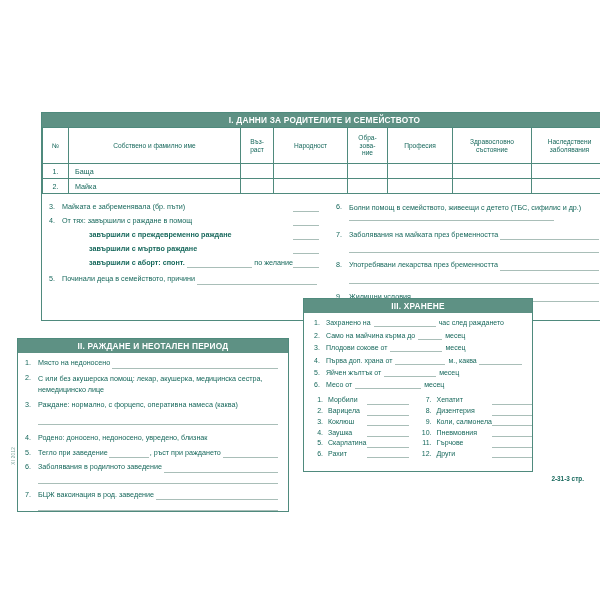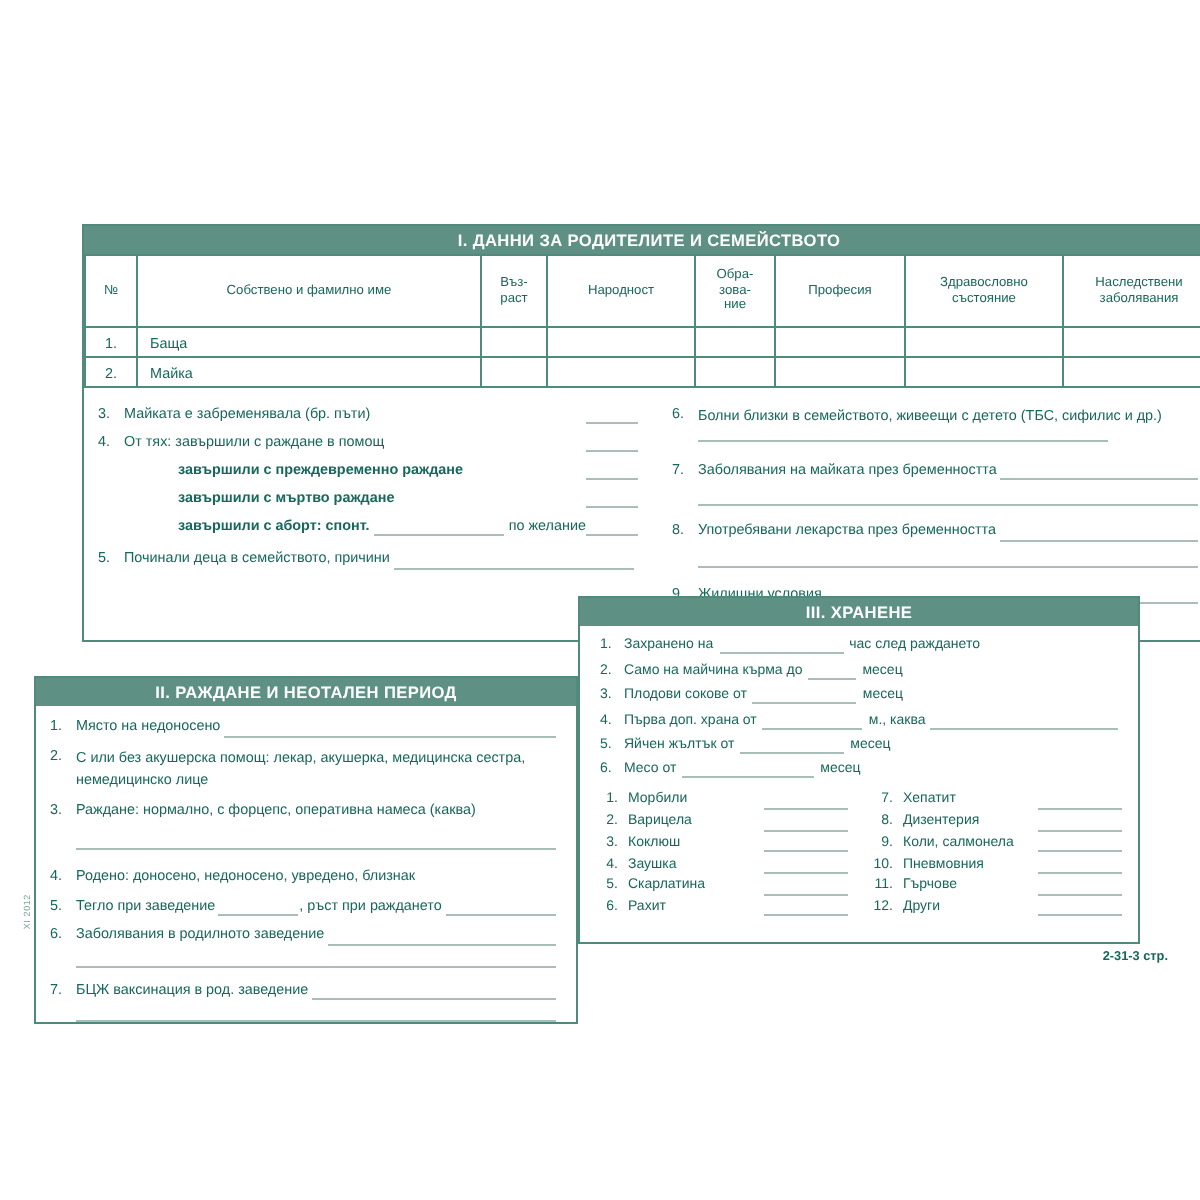--- a/index.html
+++ b/index.html
@@ -30,21 +30,21 @@
   .tf{flex:1;}
   .ind{padding-left:27px;font-weight:bold;}
   .bl{display:inline-block;border-bottom:1px solid #a9beb8;height:7px;flex:0 0 auto;}
   .fill{flex:1 1 auto;border-bottom:1px solid #a9beb8;height:7px;margin:0 2px;}
   .w26{width:26px;}.w40{width:40px;}
   .cont{border-bottom:1px solid #a9beb8;height:1px;}
   .wrapline{font-size:7.2px;line-height:11px;}
   .wrapline .bl{vertical-align:baseline;}
   
   #box2{left:17px;top:298px;width:272px;height:174px;margin-top:40px;}
-  #box3{left:289px;top:298px;width:281px;height:174px;}
+  #box3{left:303px;top:298px;width:230px;height:174px;}
   #box2 .itm{margin-top:4px;}
   .n3row{display:flex;align-items:flex-end;font-size:7px;line-height:9px;margin-top:3.4px;}
   .n3row .num{flex:0 0 22px;padding-left:10px;}
   .dgrid{display:flex;padding:2px 4px 0 0;}
   .dcol{flex:1;}
   .drow{display:flex;align-items:flex-end;font-size:7px;line-height:8.6px;margin-top:2.1px;}
   .dnum{flex:0 0 24px;text-align:right;padding-right:5px;box-sizing:border-box;}
   .dlab{flex:1 1 auto;white-space:nowrap;}
   .dbl{flex:0 0 42px;border-bottom:1px solid #a9beb8;height:6px;margin-right:4px;}
   
@@ -139,21 +139,21 @@
           <span class="num">5.</span>
           <span class="t">Починали деца в семейството, причини</span>
           <span class="fill"></span>
         </div>
 
       </div>
 
       <div class="c2">
         <div class="itm" style="align-items:flex-start">
           <span class="num">6.</span>
-          <div class="wrapline tf"><span>Болни близки в семейството, живеещи с детето (ТБС, сифилис и др.)</span> <span class="bl" style="width:205px"></span></div>
+          <div class="wrapline tf"><span>Болни помощ в семейството, живеещи с детето (ТБС, сифилис и др.)</span> <span class="bl" style="width:205px"></span></div>
         </div>
         <div class="itm" style="margin-top:6px">
           <span class="num">7.</span>
           <span class="t">Заболявания на майката през бременността</span>
           <span class="fill"></span>
         </div>
         <div class="cont" style="margin:11px 2px 0 20px"></div>
         <div class="itm" style="margin-top:7px">
           <span class="num">8.</span>
           <span class="t">Употребявани лекарства през бременността</span>

